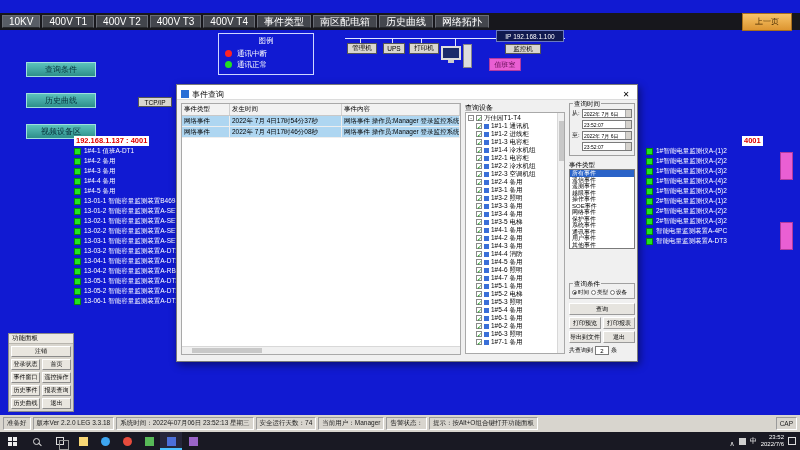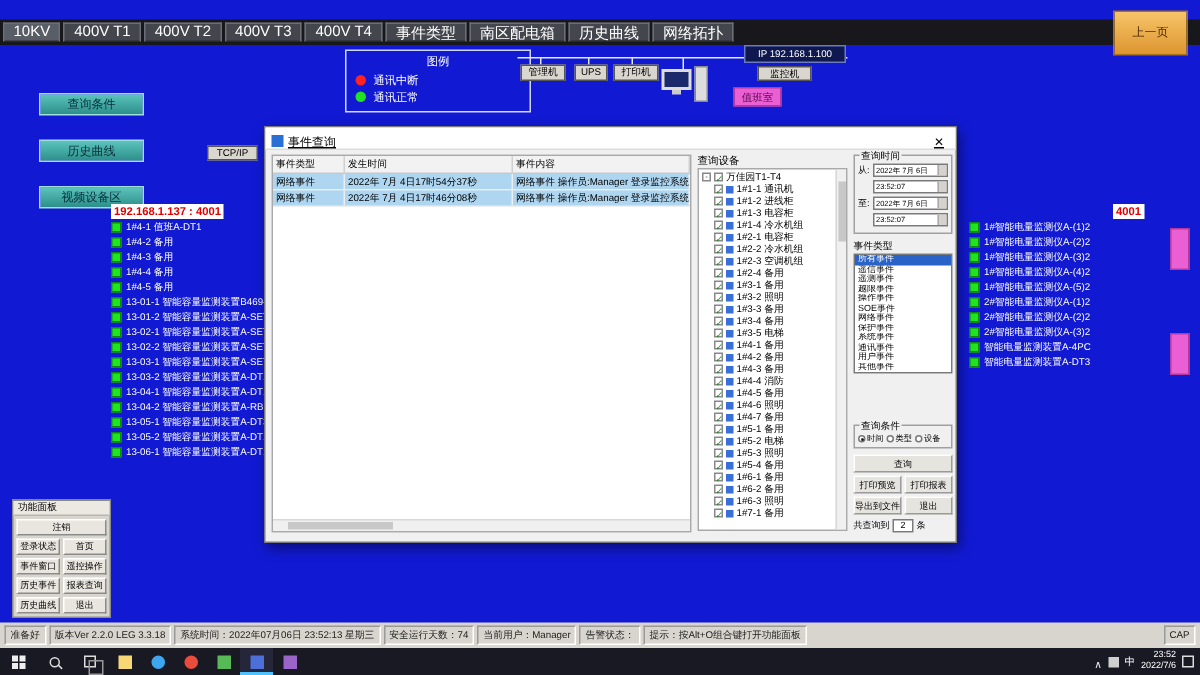--- a/index.html
+++ b/index.html
@@ -11,35 +11,35 @@
     display:flex;align-items:center;gap:3px;padding:0 4px;font-size:8px;}
   .app-ico{width:8px;height:8px;background:#2a6fd6;flex:0 0 auto;}
 
   
   .tabsbar{position:absolute;top:13px;left:0;right:0;height:17px;background:#17171c;
     display:flex;align-items:center;padding:0 2px;}
   .tabs-list{display:flex;gap:2px;align-items:center;}
   .tab{height:13px;padding:0 6px;background:#43464d;border:1px solid #6a6e76;border-bottom-color:#26282c;
     color:#fff;font-size:10px;display:flex;align-items:center;white-space:nowrap;}
   .tabs-list div.tab:first-of-type{background:#585d66;}
-  .prev-btn{margin-left:auto;margin-right:6px;height:30px;padding:1px 12px;
+  .prev-btn{margin-left:auto;margin-right:6px;height:18px;padding:1px 12px;
     background:linear-gradient(#f7c469,#dd9530);border:1px solid #a86f1c;color:#4a2c00;
     font-size:8px;display:flex;align-items:center;}
 
   
   .main{position:absolute;top:30px;left:0;right:0;bottom:35px;}
 
   .zone-btn{position:absolute;left:26px;width:70px;height:15px;
     background:linear-gradient(#5cc3bd,#2d8f8a);border:1px solid #9fe0dd;color:#06303a;
     font-size:8px;display:flex;align-items:center;justify-content:center;}
   .zones div.zone-btn:nth-of-type(1){top:32px}
   .zones div.zone-btn:nth-of-type(2){top:63px}
   .zones div.zone-btn:nth-of-type(3){top:94px}
 
-  .legend{position:absolute;left:230px;top:3px;width:124px;height:42px;border:1px solid #cfd6ff;
+  .legend{position:absolute;left:218px;top:3px;width:96px;height:42px;border:1px solid #cfd6ff;
     font-size:7.5px;padding:2px 6px;}
   .legend-title{text-align:center;margin-bottom:2px;}
   .legend-row{display:flex;align-items:center;gap:5px;height:11px;}
   .dot{width:7px;height:7px;border-radius:50%;}
   .dot.red{background:#ff2222;}
   .dot.green{background:#22e022;}
 
   
   .bus{position:absolute;left:345px;top:8px;width:220px;height:1px;background:#dfe6ff;}
   .stub{position:absolute;width:1px;background:#dfe6ff;top:8px;height:5px;}
@@ -71,21 +71,21 @@
   .dev-row{display:flex;align-items:center;gap:3px;height:7px;margin-bottom:3px;
     font-size:6.5px;color:#fff;white-space:nowrap;}
   .sq{width:7px;height:7px;background:#21e421;border:1px solid #0a8a0a;flex:0 0 auto;}
   .pink-block{position:absolute;left:780px;width:13px;height:28px;background:#ea5fd3;border:1px solid #b23a9e;}
   .pink-block.b1{top:122px;} .pink-block.b2{top:192px;}
 
   
   .dialog{position:absolute;left:176px;top:54px;width:462px;height:278px;background:#f0f0f0;
     border:1px solid #7a7a7a;box-shadow:2px 3px 8px rgba(0,0,0,.45);color:#000;z-index:10;}
   .dlg-title{height:15px;background:#fff;display:flex;align-items:center;gap:3px;padding:4px 0 0 4px;
-    font-size:8px;border-bottom:1px solid #dcdcdc;text-decoration:underline;}
+    font-size:8px;border-bottom:1px solid #dcdcdc;}
   .dlg-close{margin-left:auto;width:22px;height:15px;display:flex;align-items:center;justify-content:center;color:#000;}
   .dlg-close::after{content:"\2715";font-size:8px;}
 
   .evt-table{position:absolute;left:4px;top:18px;width:280px;height:252px;background:#fff;border:1px solid #a9a9a9;
     overflow:hidden;display:flex;flex-direction:column;}
   .evt-head{display:flex;height:12px;background:#f2f2f2;border-bottom:1px solid #c8c8c8;font-size:6.5px;flex:0 0 auto;}
   .evt-head span{display:flex;align-items:center;padding:0 2px;border-right:1px solid #d0d0d0;overflow:hidden;}
   .evt-row{display:flex;height:11px;font-size:6.5px;border-bottom:1px solid #eee;}
   .evt-row span{display:flex;align-items:center;padding:0 2px;border-right:1px solid #eee;overflow:hidden;white-space:nowrap;}
   .evt-row.selected{background:#aed6f1;}

